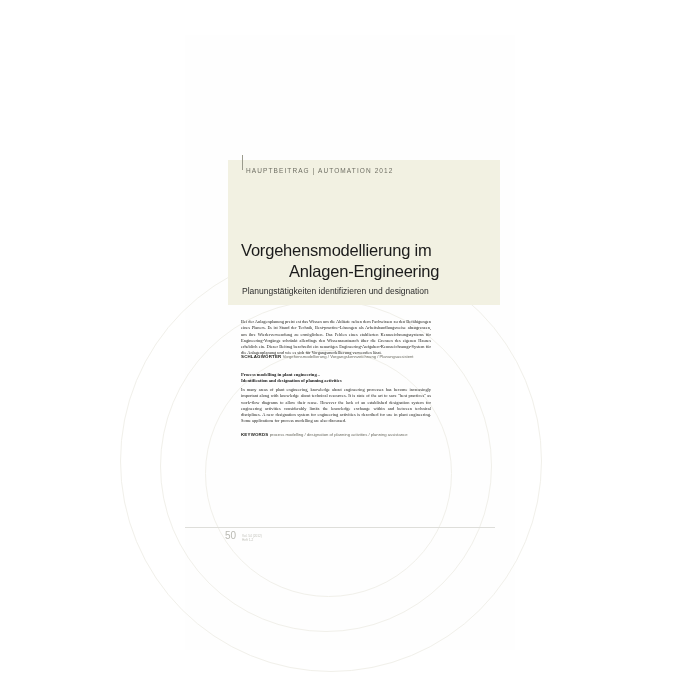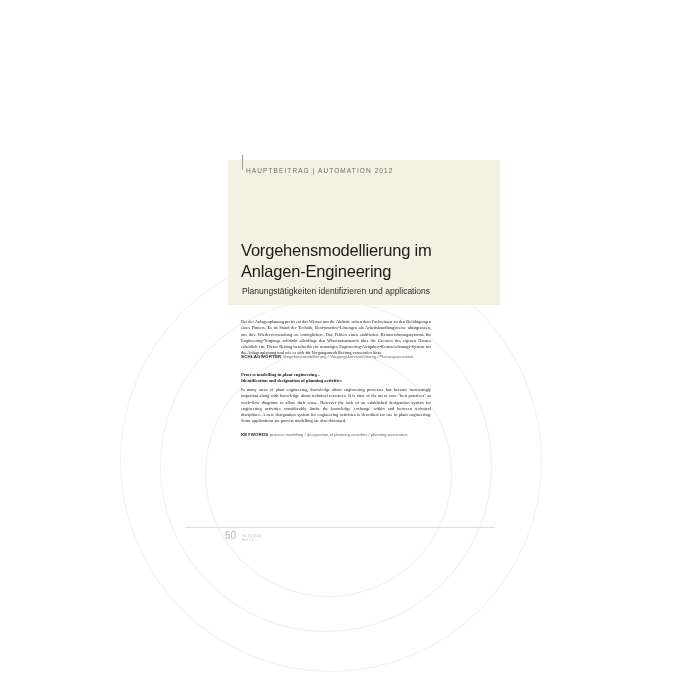--- a/index.html
+++ b/index.html
@@ -75,21 +75,21 @@
     left: 241px;
     top: 240px;
     width: 250px;
     font-size: 16.5px;
     line-height: 21px;
     color: #1b1b1b;
     font-family: "Liberation Sans", sans-serif;
     font-weight: normal;
     letter-spacing: -0.2px;
   }
-  .title .line2 { display: block; }
+  .title .line2 { display: block; margin-left: 48px; }
 
   .subtitle {
     position: absolute;
     left: 242px;
     top: 286px;
     width: 250px;
     font-size: 8.5px;
     color: #2c2c2c;
     font-family: "Liberation Sans", sans-serif;
   }
@@ -211,21 +211,21 @@
   <div class="header-band"></div>
 
   <div class="rule-tick"></div>
   <div class="running-head">HAUPTBEITRAG | AUTOMATION 2012</div>
 
   <div class="title">
     <span>Vorgehensmodellierung im</span>
     <span class="line2">Anlagen-Engineering</span>
   </div>
 
-  <div class="subtitle">Planungstätigkeiten identifizieren und applications</div>
+  <div class="subtitle">Planungstätigkeiten identifizieren und designation</div>
 
   <div class="abstract-de">Bei der Anlagenplanung preist est das Wissen um die Abläufe neben dem Fachwissen zu den Befähigungen eines Planers. Es ist Stand der Technik, Best-practice-Lösungen als Arbeitshandlungsweise abzugrenzen, um ihre Wiederverwendung zu ermöglichen. Das Fehlen eines etablierten Kennzeichnungssystems für Engineering-Vorgänge schränkt allerdings den Wissensaustausch über die Grenzen des eigenen Hauses erheblich ein. Dieser Beitrag beschreibt ein neuartiges Engineering-Aufgaben-Kennzeichnungs-System für die Anlagenplanung und wie es sich für Vorgangsmodellierung verwenden lässt.</div>
 
   <div class="keywords-de">
     <span class="kw-label">SCHLAGWÖRTER</span>
     <span class="kw-body">Vorgehensmodellierung / Vorgangskennzeichnung / Planungsassistent</span>
   </div>
 
   <div class="abstract-en-title">
     <span>Process modelling in plant engineering –</span><br>

